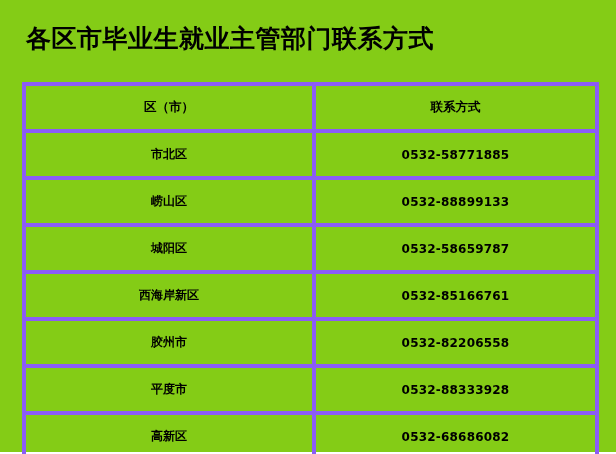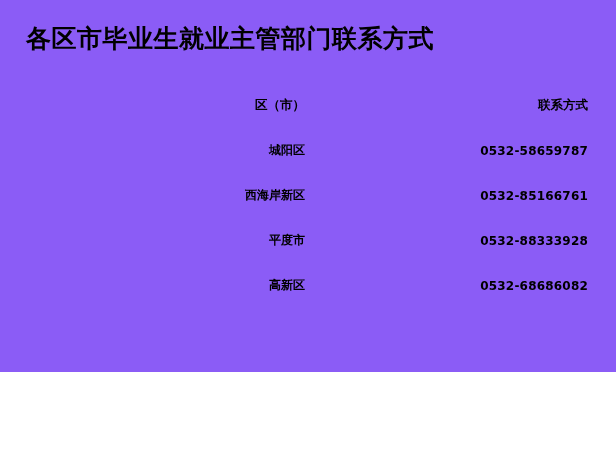--- a/index.html
+++ b/index.html
@@ -9,23 +9,23 @@
   body {
     width: 616px;
     height: 454px;
     background: #ffffff;
     font-family: "DejaVu Sans", "Liberation Sans", sans-serif;
     overflow: hidden;
   }
   .page {
     position: relative;
     width: 616px;
-    height: 372px;
+    height: 452px;
     box-sizing: border-box;
-    background: #8b5cf6;
+    background: #84cc16;
   }
   .doc-title {
     margin: 0;
     padding: 22px 0 0 26px;
     font-size: 25px;
     line-height: 34px;
     font-weight: bold;
     color: #000000;
     letter-spacing: 0.5px;
     font-family: "DejaVu Sans", "Liberation Sans", sans-serif;
@@ -33,23 +33,23 @@
   .table-wrap {
     margin: 26px 22px 0 22px;
   }
   table.contact-table {
     border-collapse: collapse;
     width: 573px;
     table-layout: fixed;
   }
   table.contact-table th,
   table.contact-table td {
-    border: 2px solid #8b5cf6;
+    border: 4px solid #8b5cf6;
     height: 29px;
-    text-align: right;
+    text-align: center;
     vertical-align: middle;
     font-size: 12px;
     font-weight: bold;
     color: #000000;
     padding: 7px;
     font-family: "DejaVu Sans", "Liberation Sans", sans-serif;
   }
   table.contact-table th {
     font-size: 12.5px;
   }
@@ -75,26 +75,38 @@
         <col class="col-phone">
       </colgroup>
       <thead>
         <tr>
           <th>区（市）</th>
           <th>联系方式</th>
         </tr>
       </thead>
       <tbody>
         <tr>
+          <td>市北区</td>
+          <td class="phone-cell">0532-58771885</td>
+        </tr>
+        <tr>
+          <td>崂山区</td>
+          <td class="phone-cell">0532-88899133</td>
+        </tr>
+        <tr>
           <td>城阳区</td>
           <td class="phone-cell">0532-58659787</td>
         </tr>
         <tr>
           <td>西海岸新区</td>
           <td class="phone-cell">0532-85166761</td>
+        </tr>
+        <tr>
+          <td>胶州市</td>
+          <td class="phone-cell">0532-82206558</td>
         </tr>
         <tr>
           <td>平度市</td>
           <td class="phone-cell">0532-88333928</td>
         </tr>
         <tr>
           <td>高新区</td>
           <td class="phone-cell">0532-68686082</td>
         </tr>
       </tbody>

